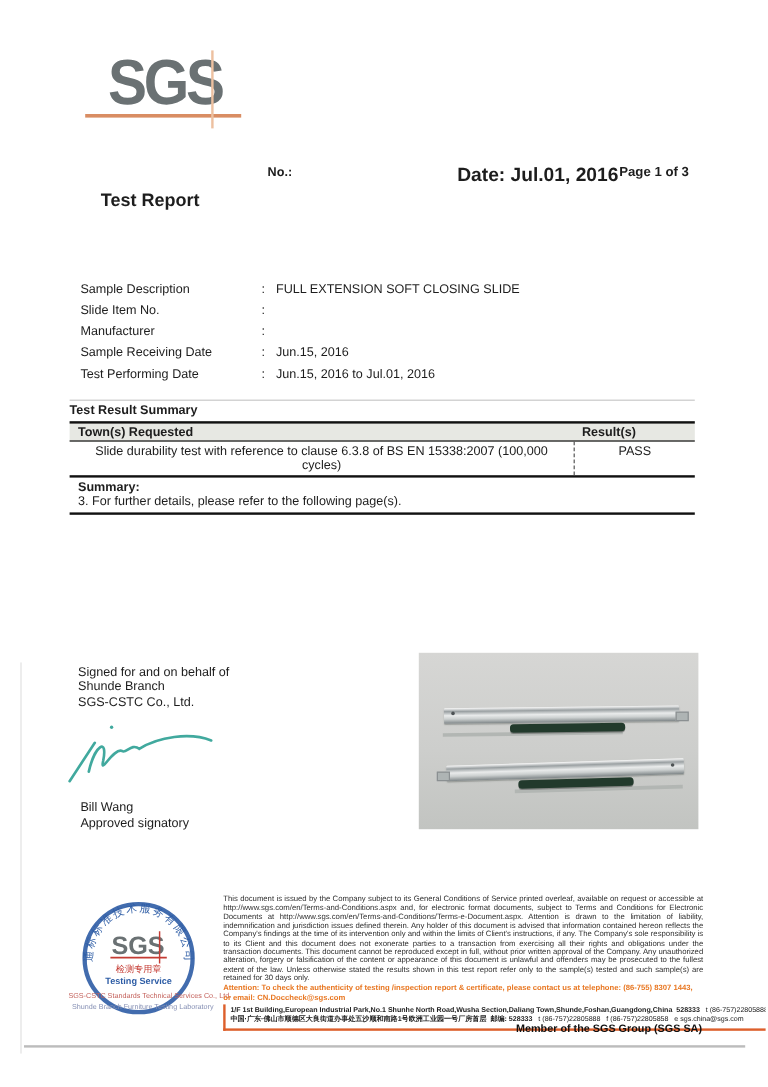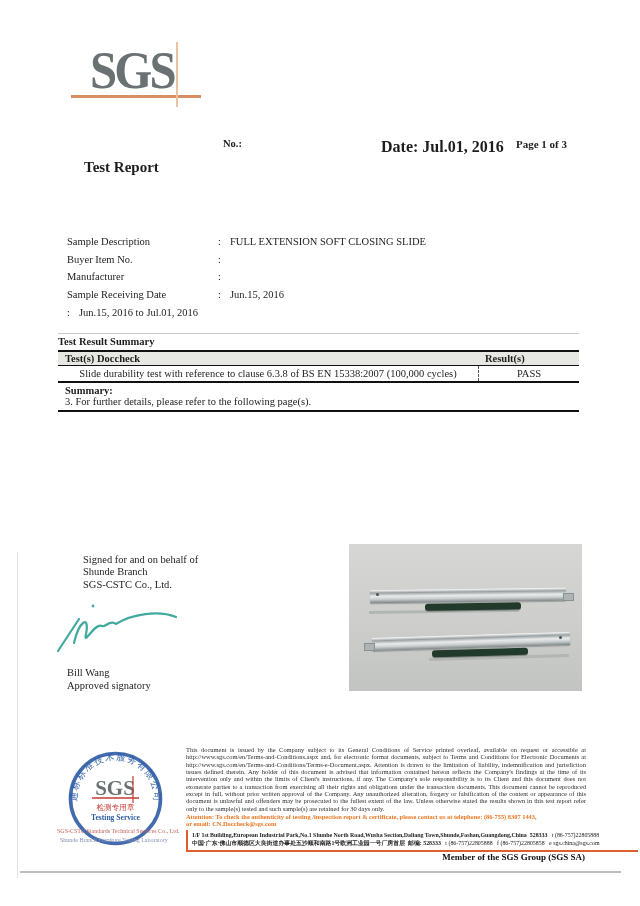--- a/index.html
+++ b/index.html
@@ -1,18 +1,18 @@
 <!DOCTYPE html>
 <html><head>
 <meta charset="utf-8">
 <title>Test Report</title>
 <style>
   html,body{margin:0;padding:0;background:#fff;}
   .page{position:relative;width:640px;height:906px;background:#fff;overflow:hidden;
-        font-family:Liberation Serif, serif;color:#1d1d1d;}
+        font-family:Liberation Sans, sans-serif;color:#1d1d1d;}
   .abs{position:absolute;}
 
   
   .logo-sgs{left:90px;top:44px;font-size:53px;font-weight:bold;color:#6a7173;
             letter-spacing:-3px;transform:scaleX(.92);transform-origin:left;line-height:52px;}
   .logo-hline{left:71px;top:95px;width:130px;height:3px;background:#d98d63;}
   .logo-vline{left:176px;top:42px;width:2px;height:65px;background:#edc0a0;}
 
   
   .hdr{top:134px;font-weight:bold;}
@@ -37,21 +37,21 @@
   .rtable-head .c1{flex:1;padding:1px 7px;}
   .rtable-head .c2{width:88px;padding:1px 6px;}
   .rtable-row{display:flex;text-align:center;}
   .rtable-row .c1{flex:1;padding:2px 7px;}
   .rtable-row .c2{width:88px;padding:2px 6px;border-left:1px dashed #555;}
   .rtable-sep{border-top:2px solid #111;}
   .rtable-sum-label{font-weight:bold;padding:2px 7px 0;}
   .rtable-sum-note{padding:0 7px 3px;border-bottom:2px solid #111;}
 
   
-  .sig-block{left:83px;top:554px;font-size:10.5px;line-height:12.3px;}
+  .sig-block{left:65px;top:554px;font-size:10.5px;line-height:12.3px;}
   .sig-svg{left:52px;top:594px;}
   .sig-name{left:67px;top:667px;font-size:10.5px;}
   .sig-role{left:67px;top:680px;font-size:10.5px;}
 
   
   .photo{left:349px;top:544px;width:233px;height:147px;
          background:linear-gradient(180deg,#d6d6d4 0%,#cdcecc 55%,#c2c4c1 100%);}
   .rail{position:absolute;height:13px;border-radius:1px;
         background:linear-gradient(180deg,#fbfbfb 0%,#9aa0a2 22%,#e9ebeb 48%,#ccd0d0 70%,#7e8587 100%);
         box-shadow:0 1px 1px rgba(60,65,60,.35);}
@@ -92,44 +92,45 @@
   <div class="abs hdr hdr-page">Page 1 of 3</div>
 
 
   <div class="abs info">
     <div class="info-row">
       <span class="info-label">Sample Description</span>
       <span class="info-colon">:</span>
       <span class="info-value">FULL EXTENSION SOFT CLOSING SLIDE</span>
     </div>
     <div class="info-row">
-      <span class="info-label">Buyer Item No.</span>
+      <span class="info-label">Slide Item No.</span>
       <span class="info-colon">:</span>
       <span class="info-value"></span>
     </div>
     <div class="info-row">
       <span class="info-label">Manufacturer</span>
       <span class="info-colon">:</span>
       <span class="info-value"></span>
     </div>
     <div class="info-row">
       <span class="info-label">Sample Receiving Date</span>
       <span class="info-colon">:</span>
       <span class="info-value">Jun.15, 2016</span>
     </div>
     <div class="info-row">
+      <span class="info-label">Test Performing Date</span>
       <span class="info-colon">:</span>
       <span class="info-value">Jun.15, 2016 to Jul.01, 2016</span>
     </div>
   </div>
 
   <div class="abs rtable">
     <div class="rtable-title">Test Result Summary</div>
     <div class="rtable-head">
-      <span class="c1">Test(s) Doccheck</span>
+      <span class="c1">Town(s) Requested</span>
       <span class="c2">Result(s)</span>
     </div>
     <div class="rtable-row">
       <span class="c1">Slide durability test with reference to clause 6.3.8 of BS EN 15338:2007 (100,000 cycles)</span>
       <span class="c2">PASS</span>
     </div>
     <div class="rtable-sep"></div>
     <div class="rtable-sum-label">Summary:</div>
     <div class="rtable-sum-note">3.  For further details, please refer to the following page(s).</div>
   </div>

